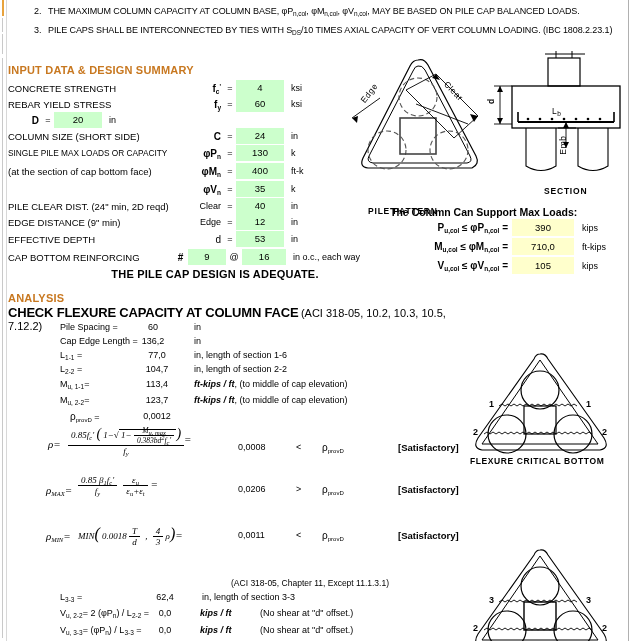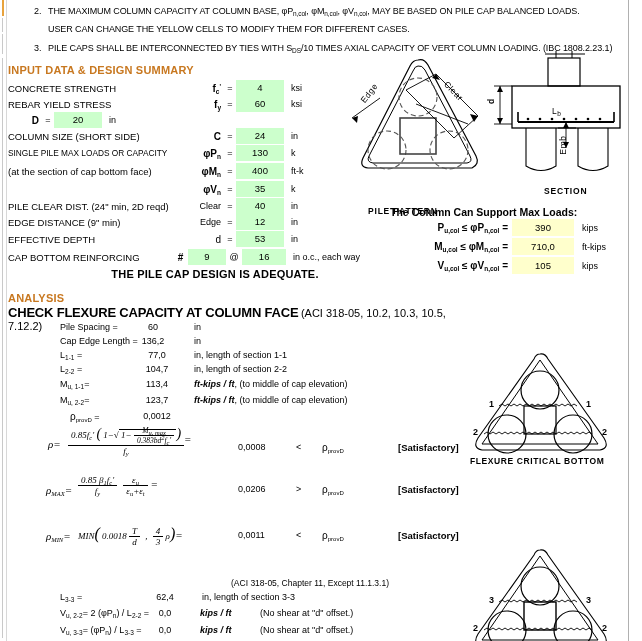--- a/index.html
+++ b/index.html
@@ -104,24 +104,20 @@
   <div class="gutter-seg" style="top:18px;height:14px;"></div>
   <div class="gutter-seg" style="top:34px;height:20px;"></div>
   <div class="gutter-seg" style="top:58px;height:580px;"></div>
   <div class="right-rule"></div>
 
   <div class="notes">
     <div class="note-row" style="margin-top:3px;">
       <div class="note-num">2.</div>
       <div class="note-txt"><span>THE MAXIMUM COLUMN CAPACITY AT COLUMN BASE, </span>φP<sub>n,col</sub>, φM<sub>n,col</sub>, φV<sub>n,col</sub><span>, MAY BE BASED ON PILE CAP BALANCED LOADS.</span></div>
     </div>
-    <div class="note-row" style="margin-top:5px;">
-      <div class="note-num"></div>
-      <div class="note-txt">USER CAN CHANGE THE YELLOW CELLS TO MODIFY THEM FOR DIFFERENT CASES.</div>
-    </div>
     <div class="note-row" style="margin-top:6px;">
       <div class="note-num">3.</div>
       <div class="note-txt"><span>PILE CAPS SHALL BE INTERCONNECTED BY TIES WITH S</span><sub>DS</sub><span>/10 TIMES AXIAL CAPACITY OF VERT COLUMN LOADING. (IBC 1808.2.23.1)</span></div>
     </div>
   </div>
 
   <div style="position:absolute;left:8px;top:64px;" class="sec-title sec-title-orange">INPUT DATA &amp; DESIGN SUMMARY</div>
 
   <div class="inputs" style="top:80px;">
 
@@ -328,21 +324,21 @@
       <div class="cnote">in</div>
     </div>
     <div class="crow">
       <div class="clab ind">Cap Edge Length =</div>
       <div class="cval">136,2</div>
       <div class="cnote">in</div>
     </div>
     <div class="crow">
       <div class="clab" style="width:120px;text-align:left;padding-left:52px;">L<sub>1-1</sub><span> =</span></div>
       <div class="cval" style="width:58px;">77,0</div>
-      <div class="cnote">in, length of section 1-1</div>
+      <div class="cnote">in, length of section 1-6</div>
     </div>
     <div class="crow">
       <div class="clab" style="width:120px;text-align:left;padding-left:52px;">L<sub>2-2</sub><span> =</span></div>
       <div class="cval" style="width:58px;">104,7</div>
       <div class="cnote">in, length of section 2-2</div>
     </div>
     <div class="crow" style="height:16px;">
       <div class="clab" style="width:120px;text-align:left;padding-left:52px;">M<sub>u, 1-1</sub><span>=</span></div>
       <div class="cval" style="width:58px;">113,4</div>
       <div class="cnote"><span class="bi">ft-kips / ft</span><span>, (to middle of cap elevation)</span></div>

